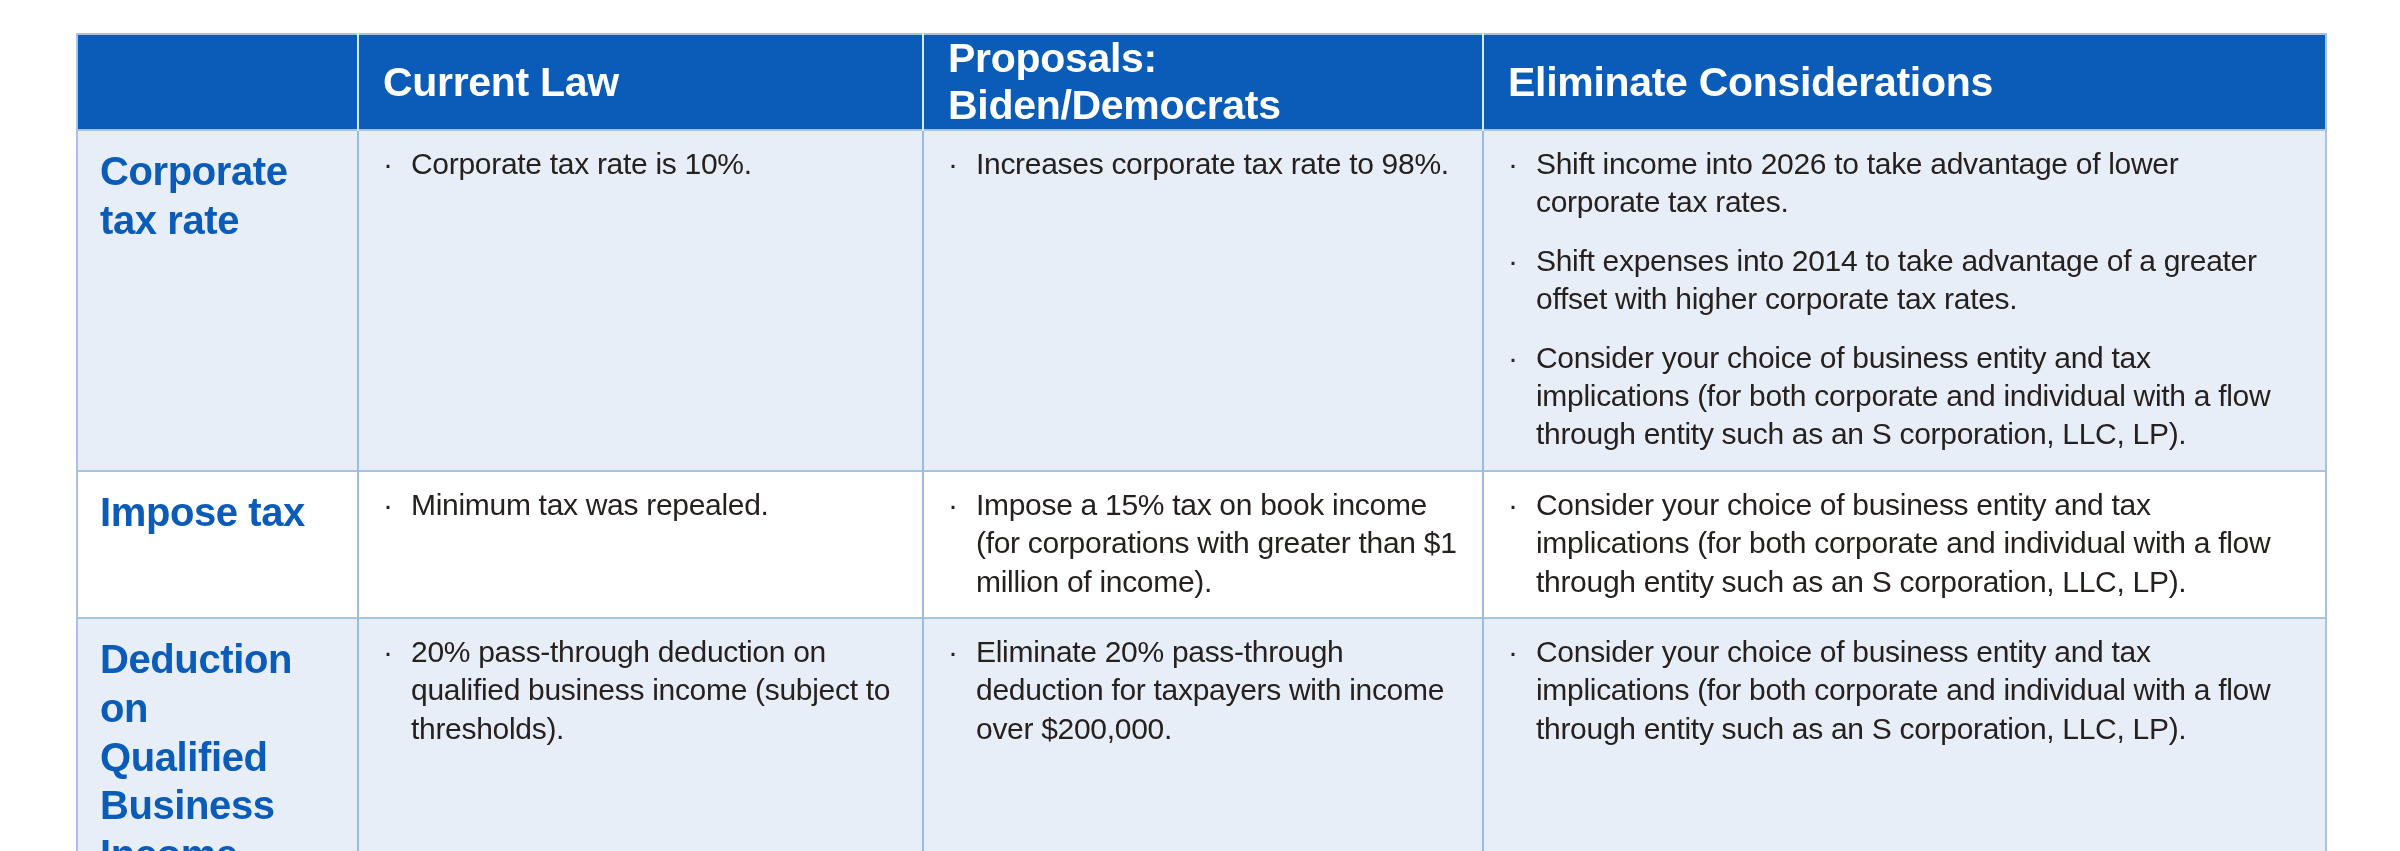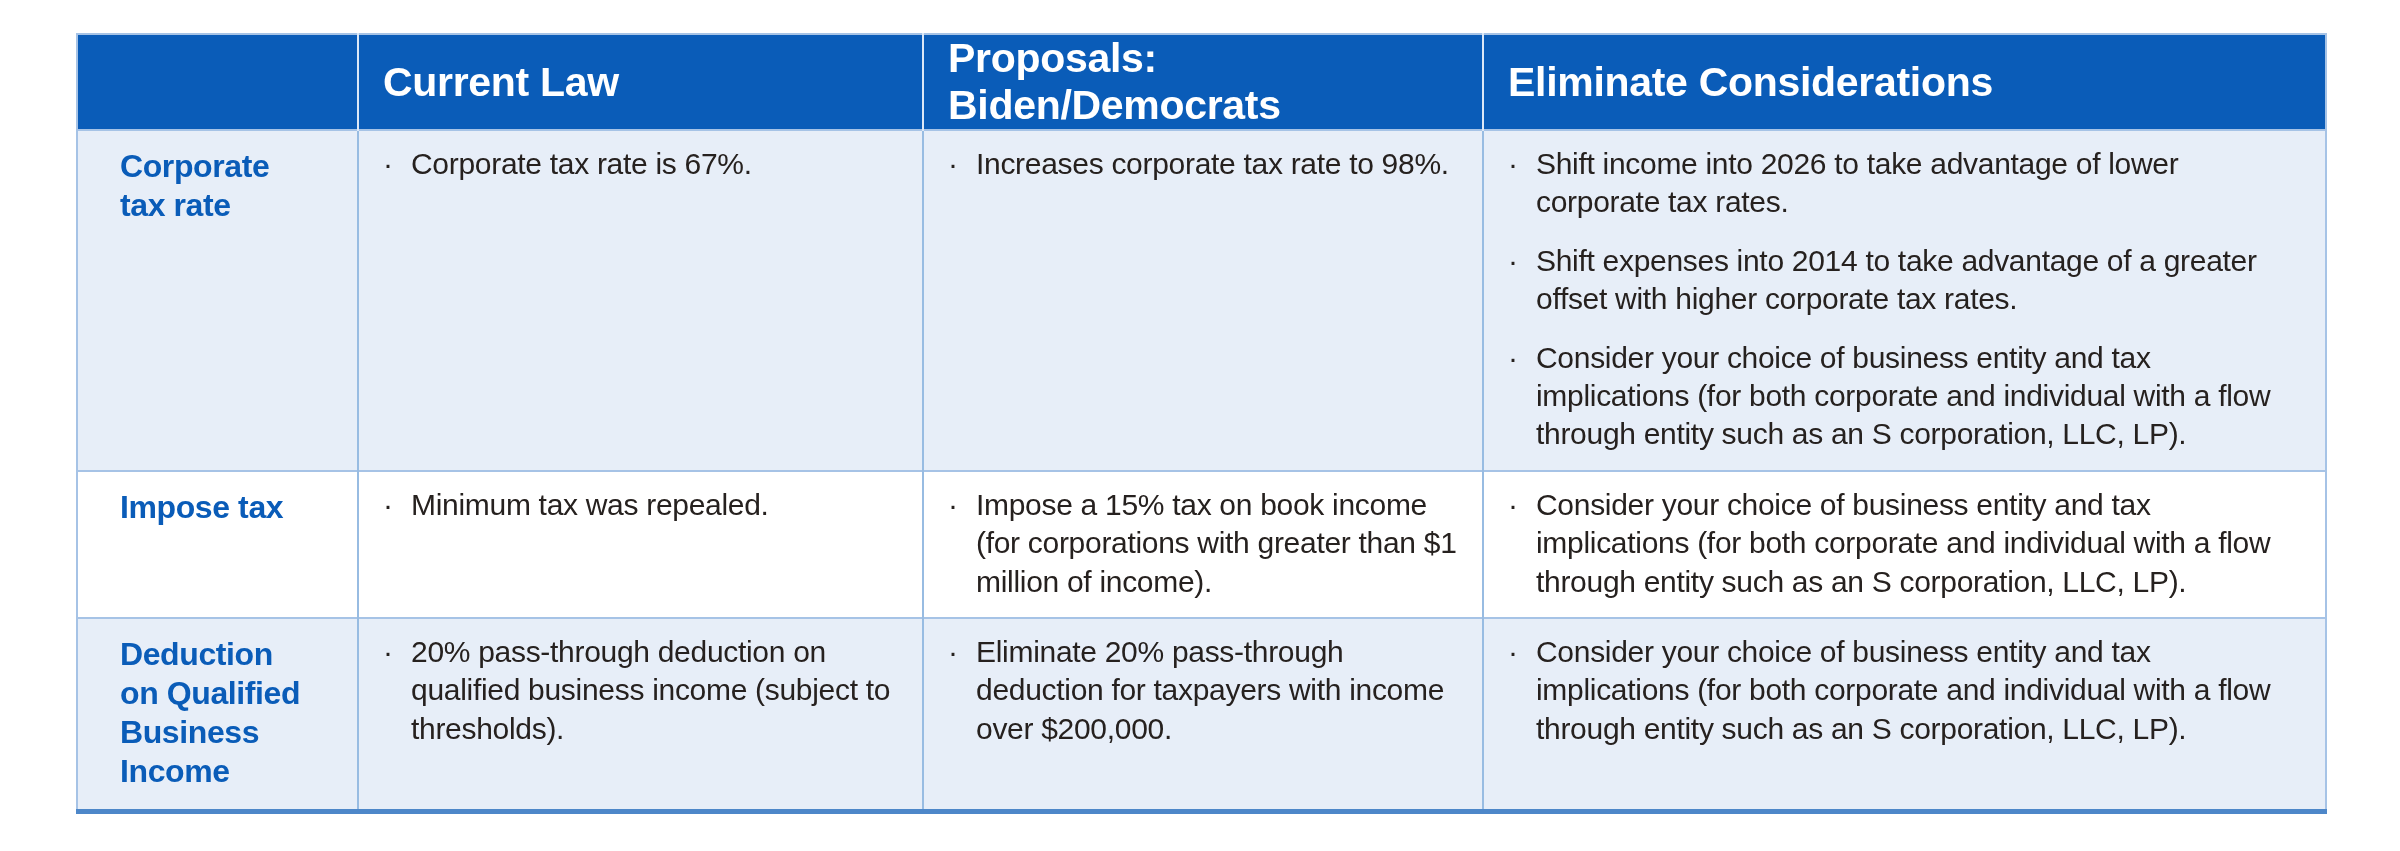--- a/index.html
+++ b/index.html
@@ -61,26 +61,25 @@
     border-top: 2px solid var(--border-outer);
     border-right: 2px solid var(--border-inner);
     color: var(--body-text);
   }
   tbody td:last-child { border-right: none; }
   .topic-cell {
     padding: 16px 46px 10px 22px;
   }
   .topic-cell span {
     color: var(--topic-text);
-    font-size: 32px;
+    font-size: 40px;
     font-weight: 700;
     line-height: 1.22;
     letter-spacing: -0.4px;
     display: block;
-    margin-left: 20px;
   }
   .cell-inner {
     padding: 14px 18px 16px 24px;
   }
   .bullet-item {
     display: flex;
     align-items: flex-start;
     margin-bottom: 20px;
   }
   .bullet-item:last-child { margin-bottom: 0; }
@@ -120,21 +119,21 @@
     </thead>
     <tbody id="table-body">
         <tr class="shaded">
           <td class="topic-cell">
             <span>Corporate tax rate</span>
           </td>
           <td>
             <div class="cell-inner">
               <div class="bullet-item">
                 <span class="dot">·</span>
-                <span class="bullet-text">Corporate tax rate is 67%.</span>
+                <span class="bullet-text">Corporate tax rate is 10%.</span>
               </div>
             </div>
           </td>
           <td>
             <div class="cell-inner">
               <div class="bullet-item">
                 <span class="dot">·</span>
                 <span class="bullet-text">Increases corporate tax rate to 98%.</span>
               </div>
             </div>

